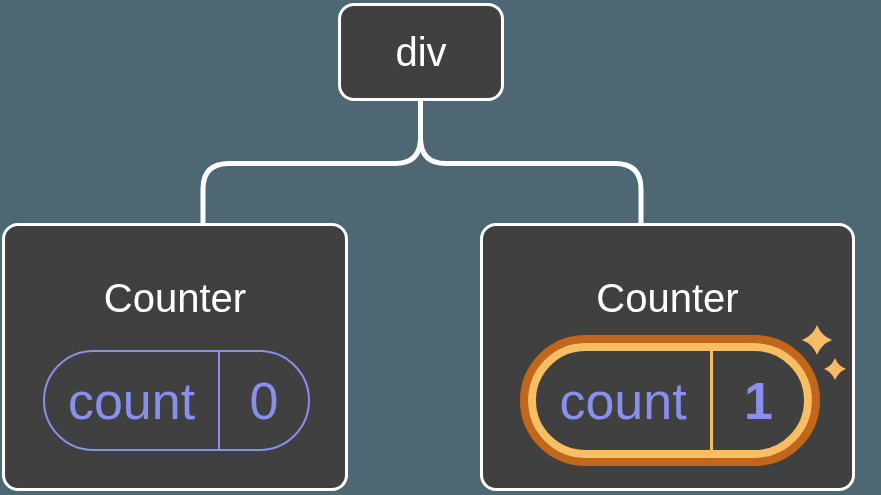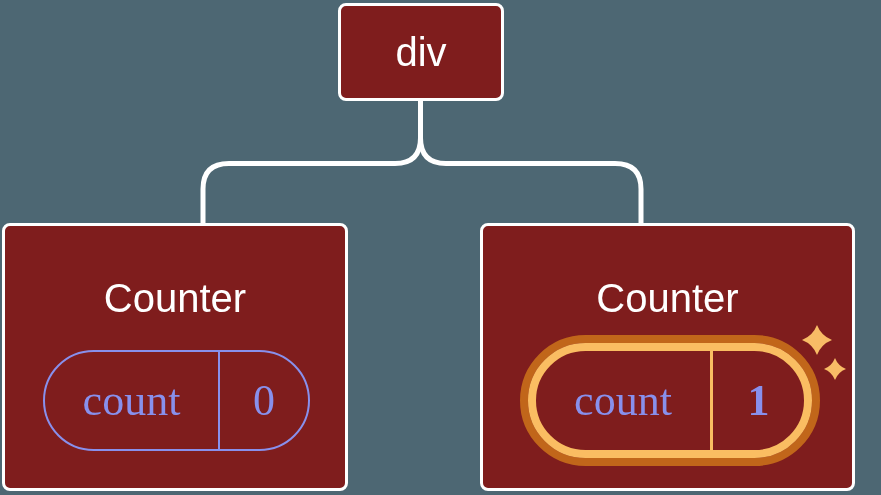--- a/index.html
+++ b/index.html
@@ -14,23 +14,23 @@
     background: #4d6773;
     overflow: hidden;
   }
   .connector-svg {
     position: absolute;
     left: 0; top: 0;
     width: 881px; height: 495px;
   }
   .node {
     position: absolute;
-    background: #7f1d1d;
+    background: #404040;
     border: 3px solid #ffffff;
-    border-radius: 8px;
+    border-radius: 16px;
   }
   .node-root {
     left: 338px; top: 3px;
     width: 166px; height: 98px;
     display: flex;
     align-items: center;
     justify-content: center;
     color: #ffffff;
     font-size: 40px;
     font-weight: 400;
@@ -82,22 +82,21 @@
   }
   .pill-hl-inner .cell-key {
     width: 177px;
     border-right: 3px solid #fabd62;
   }
   .cell {
     display: flex;
     align-items: center;
     justify-content: center;
     color: #8890ec;
-    font-size: 44px;
-    font-family: Liberation Serif, serif;
+    font-size: 52px;
   }
   .cell-value { flex: 1; }
   .value-bold { font-weight: 700; }
   .sparkles-svg {
     position: absolute;
     left: 314px; top: 95px;
     width: 56px; height: 64px;
   }
 </style>
 </head>

